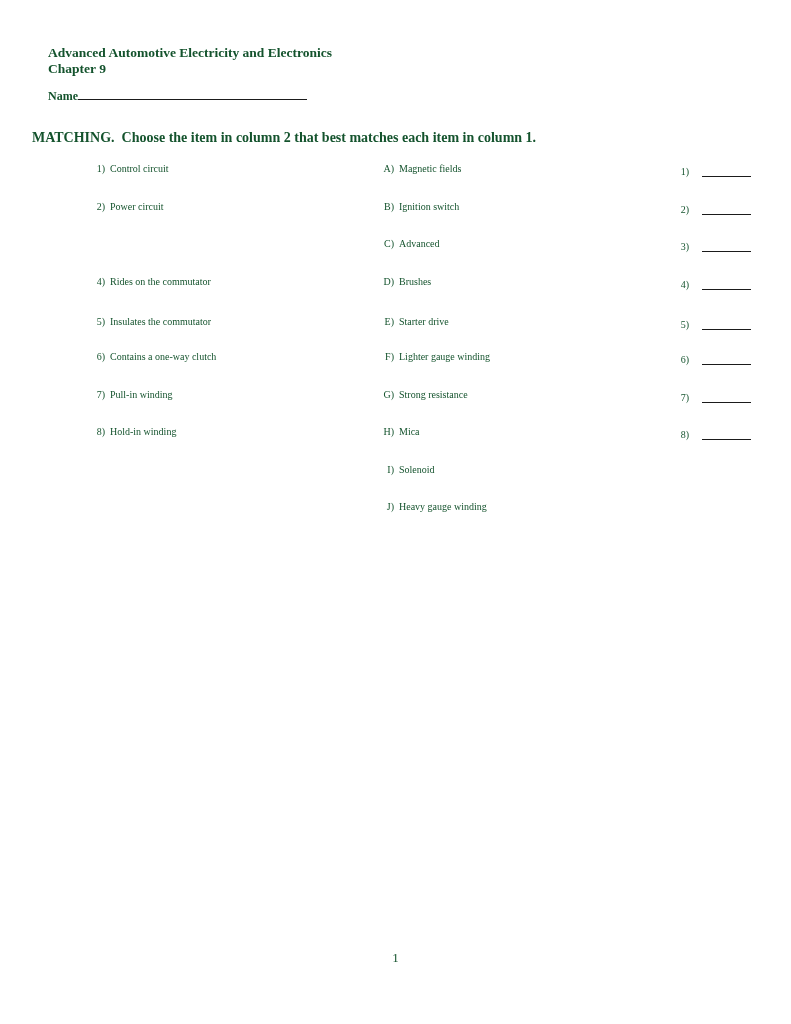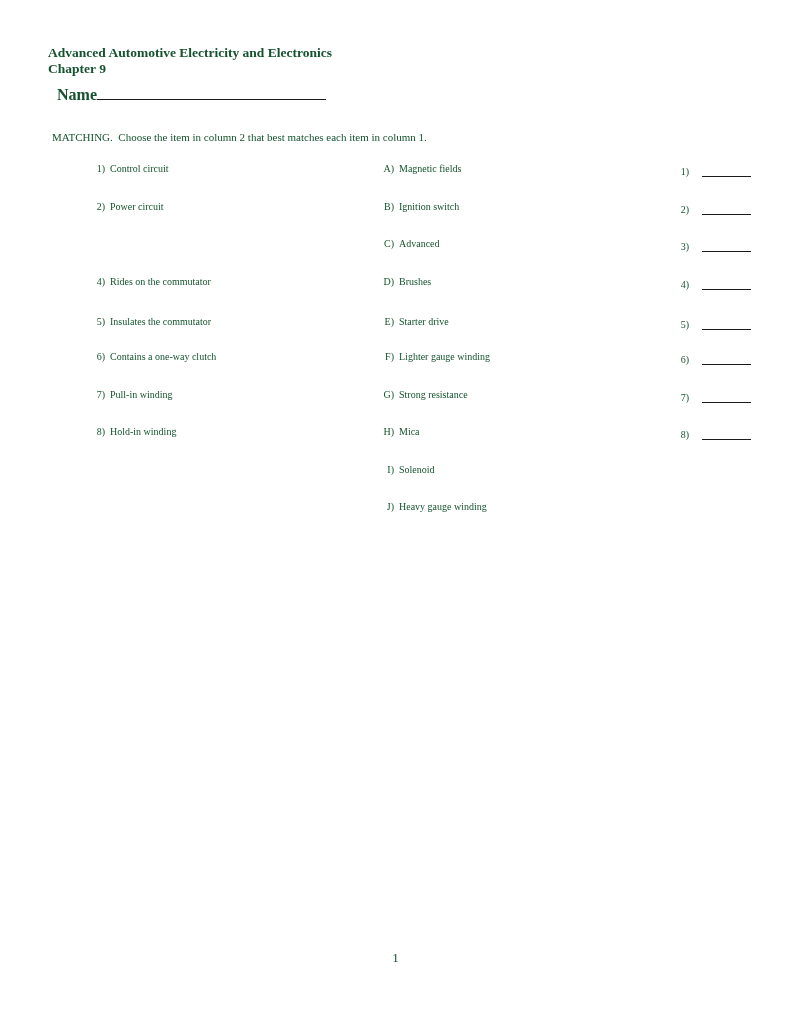--- a/index.html
+++ b/index.html
@@ -16,39 +16,39 @@
   .header {
     position: absolute;
     left: 48px;
     top: 45px;
     font-size: 13.5px;
     font-weight: bold;
     line-height: 16px;
   }
   .name-row {
     position: absolute;
-    left: 57px;
+    left: 48px;
     top: 86px;
-    font-size: 16px;
+    font-size: 12px;
     font-weight: bold;
     line-height: 16px;
   }
   .name-blank {
     display: inline-block;
     width: 229px;
     height: 13px;
     border-bottom: 1.5px solid #1b1b1b;
     vertical-align: baseline;
   }
   .instruction {
     position: absolute;
-    left: 52px;
+    left: 32px;
     top: 129px;
-    font-size: 11px;
-    font-weight: normal;
+    font-size: 14px;
+    font-weight: bold;
     white-space: pre-wrap;
     line-height: 17px;
   }
   .row {
     position: absolute;
     left: 0;
     width: 791px;
     height: 20px;
     font-size: 10px;
     line-height: 18px;

